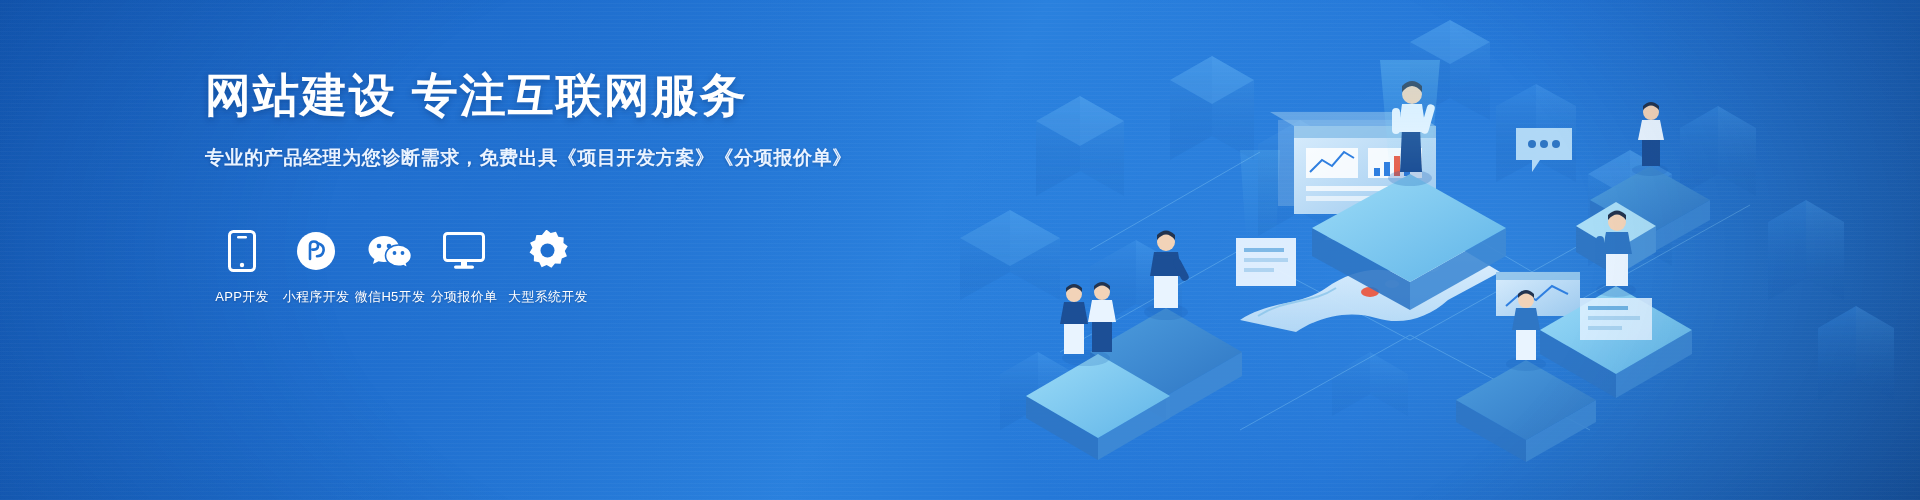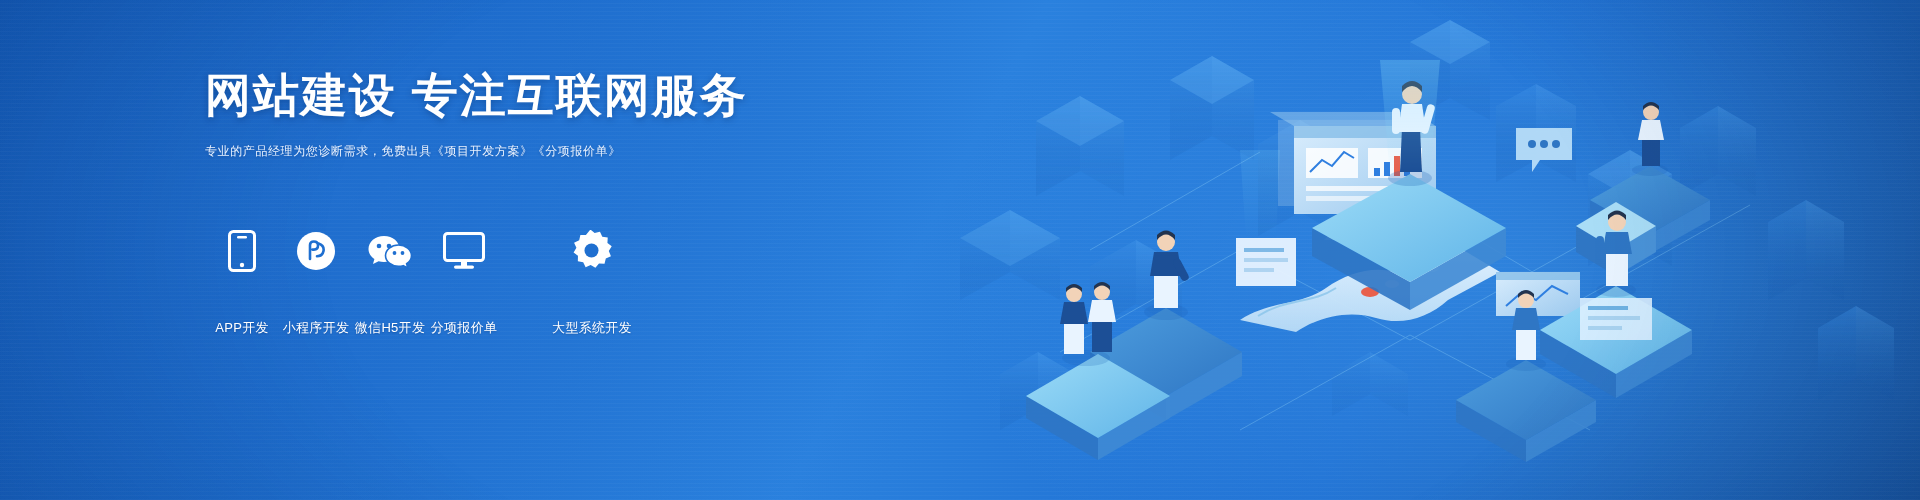--- a/index.html
+++ b/index.html
@@ -29,28 +29,29 @@
 
   
   .copy{position:absolute;left:205px;top:68px;width:760px;}
   .title{
     font-size:46px;font-weight:bold;color:#ffffff;letter-spacing:2px;
     line-height:1.18;white-space:nowrap;
     text-shadow:0 2px 6px rgba(0,40,95,0.35);
   }
   .sub{margin-top:19px;}
   .sub-line{
-    font-size:12px;color:#eaf3ff;line-height:1.78;white-space:nowrap;
+    font-size:19px;color:#eaf3ff;line-height:1.78;white-space:nowrap;
     letter-spacing:0.6px;
     text-shadow:0 1px 3px rgba(0,40,95,0.30);
+    font-weight:bold;
   }
   
   .icons{position:absolute;left:205px;top:228px;display:flex;align-items:flex-start;}
-  .icon-item{width:74px;display:flex;flex-direction:column;align-items:center;gap:31px;}
-  .icon-item.wide{width:94px;margin-left:44px;}
+  .icon-item{width:74px;display:flex;flex-direction:column;align-items:center;}
+  .icon-item.wide{width:94px;}
   .icon-box{height:46px;display:flex;align-items:center;justify-content:center;}
   .icon-box svg{display:block;}
   .icon-label{
     margin-top:14px;font-size:13px;color:#ffffff;white-space:nowrap;letter-spacing:0.3px;
     text-shadow:0 1px 2px rgba(0,40,95,0.35);
   }
 
   
   .art{position:absolute;right:0;top:0;width:980px;height:500px;}
   .art svg{display:block;}

